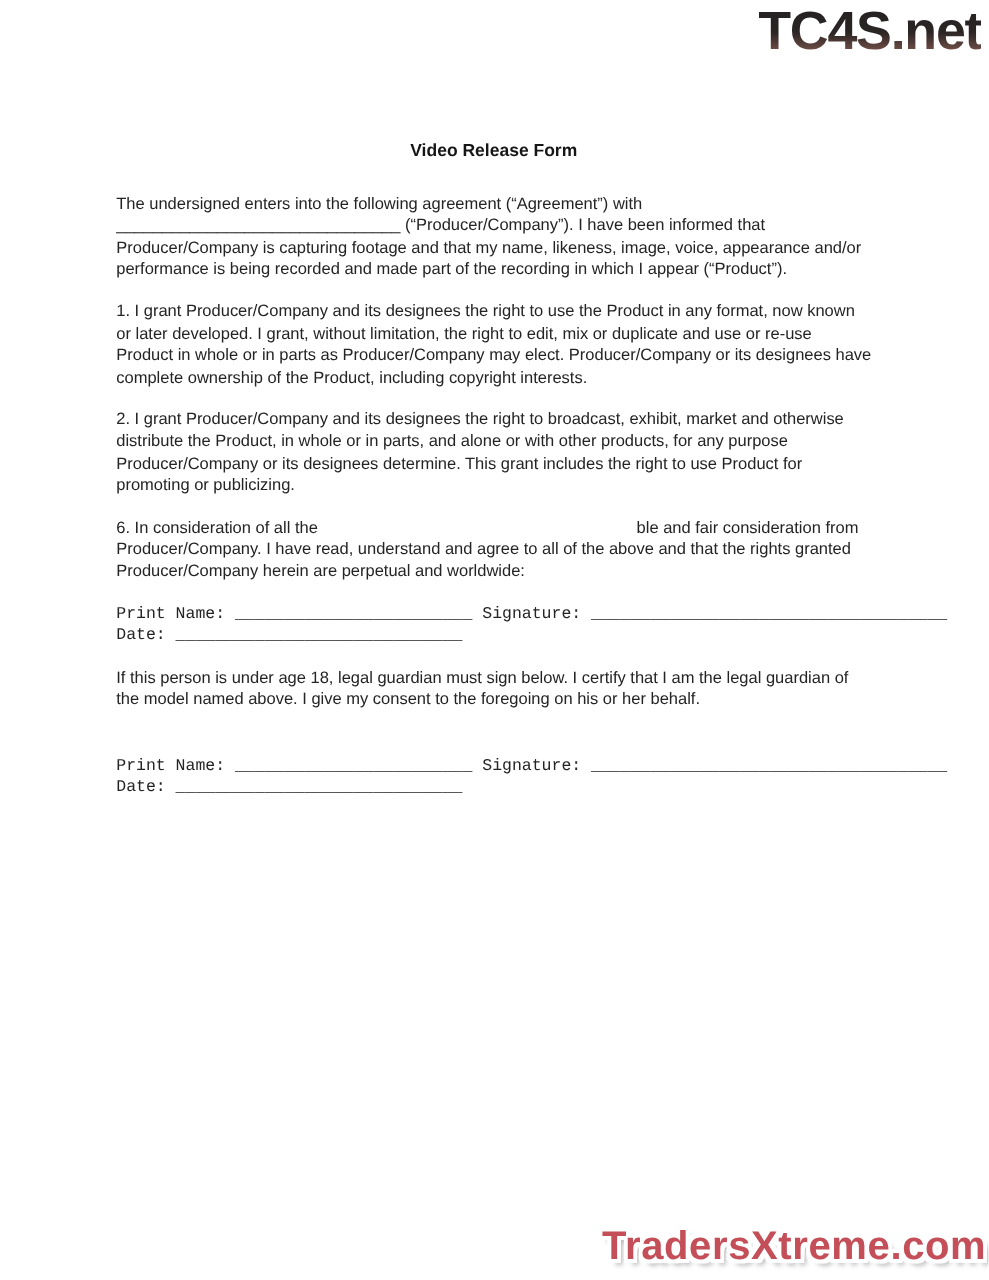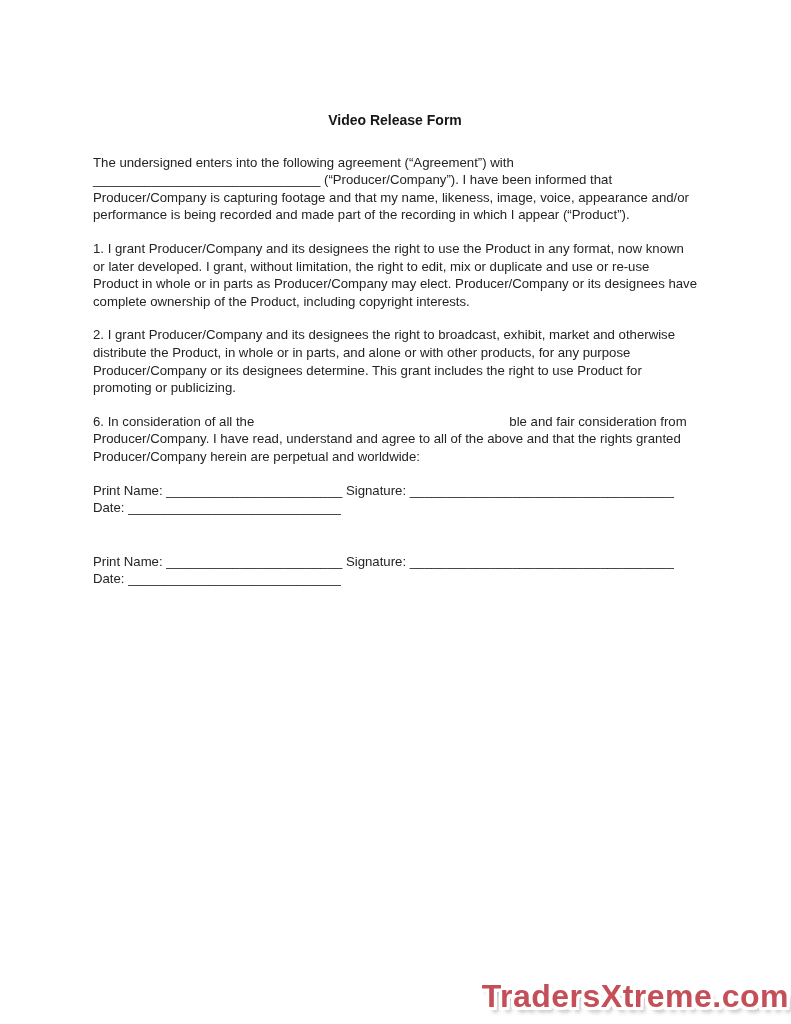--- a/index.html
+++ b/index.html
@@ -27,21 +27,21 @@
   .doc-title {
     font-size: 14px;
     font-weight: bold;
     text-align: center;
     color: #161616;
     margin: 0 0 24px 0;
     line-height: 17.6px;
   }
   .para { margin: 0 0 16px 0; }
   .pre  { white-space: pre-line; }
-  .sig-block { margin: 0 0 16px 0; }
+  .sig-block { margin: 0 0 16px 0; font-family: Liberation Mono, monospace; }
   .sig-block p { margin: 0; white-space: nowrap; }
   .sig-block.second { margin-top: 36px; }
   .wm-gap { display: inline-block; width: 255px; height: 1px; }
 
   
   .wm-top {
     position: absolute;
     top: 1px;
     right: 6px;
     font-size: 43px;
@@ -86,20 +86,21 @@
        3px -3px 0 #fff, 3px 0 0 #fff, 3px 3px 0 #fff,
       -2px -2px 0 #fff, 2px -2px 0 #fff, -2px 2px 0 #fff, 2px 2px 0 #fff,
        4px 5px 4px rgba(120,120,120,0.6);
   }
 </style>
 </head>
 <body>
 
 <div class="page">
 
+  <div class="wm-top">TC4S.net</div>
 
   <div class="content">
 
     <h1 class="doc-title">Video Release Form</h1>
 
     <p class="para pre">The undersigned enters into the following agreement (“Agreement”) with
 _______________________________ (“Producer/Company”). I have been informed that Producer/Company is capturing footage and that my name, likeness, image, voice, appearance and/or performance is being recorded and made part of the recording in which I appear (“Product”).</p>
 
     <p class="para">1. I grant Producer/Company and its designees the right to use the Product in any format, now known or later developed. I grant, without limitation, the right to edit, mix or duplicate and use or re-use Product in whole or in parts as Producer/Company may elect. Producer/Company or its designees have complete ownership of the Product, including copyright interests.</p>
 
@@ -107,20 +108,21 @@
 
 
 
     <p class="para"><span>6. In consideration of all the</span><span class="wm-gap"></span><span>ble and fair consideration from Producer/Company. I have read, understand and agree to all of the above and that the rights granted Producer/Company herein are perpetual and worldwide:</span></p>
 
     <div class="sig-block">
       <p>Print Name: ________________________ Signature: ____________________________________</p>
       <p>Date: _____________________________</p>
     </div>
 
+    <p class="para">If this person is under age 18, legal guardian must sign below. I certify that I am the legal guardian of the model named above. I give my consent to the foregoing on his or her behalf.</p>
 
     <div class="sig-block second">
       <p>Print Name: ________________________ Signature: ____________________________________</p>
       <p>Date: _____________________________</p>
     </div>
 
   </div>
 
 
   <div class="wm-bottom">TradersXtreme.com</div>

